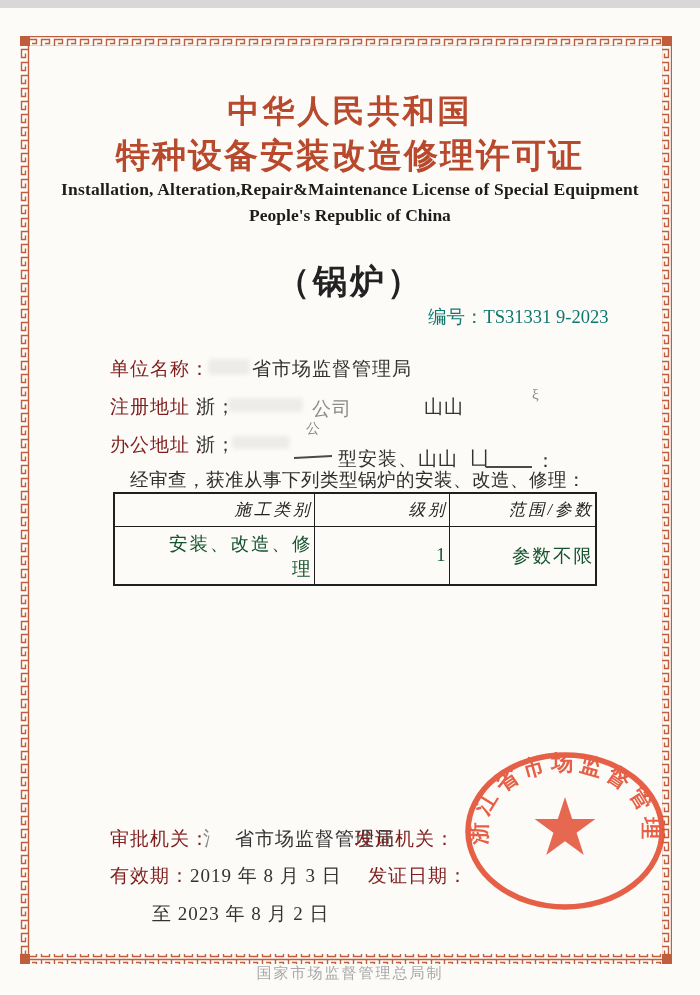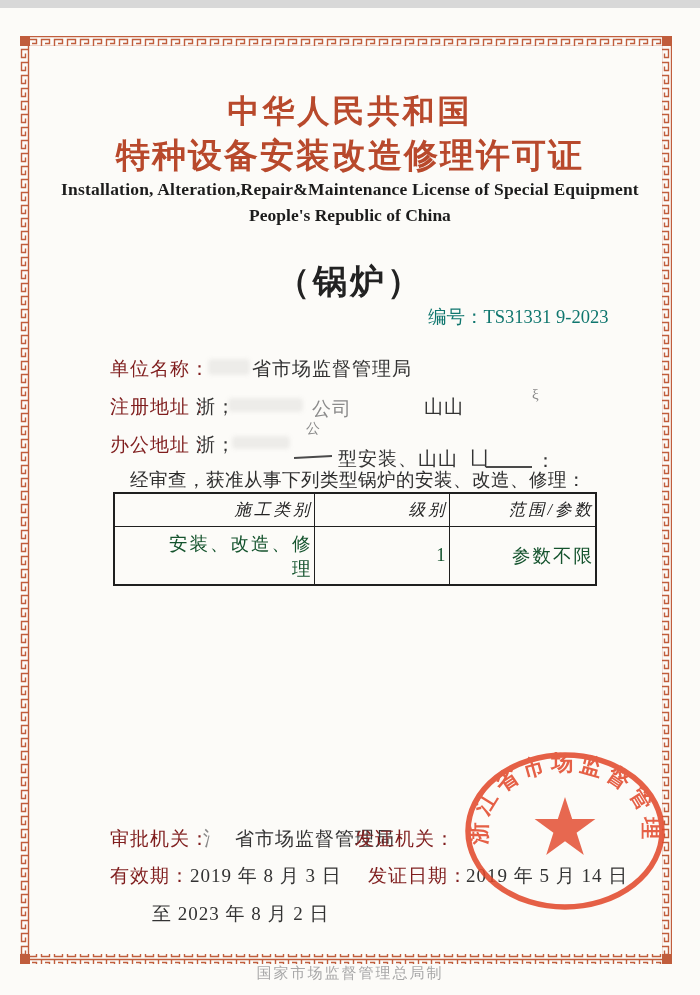--- a/index.html
+++ b/index.html
@@ -122,21 +122,20 @@
 
   <div class="abs lab" style="left:110px;top:818px">审批机关：</div>
   <div class="abs val faint" style="left:203px;top:818px">氵</div>
   <div class="abs val" style="left:235px;top:818px">省市场监督管理局</div>
   <div class="abs lab" style="left:355px;top:818px">发证机关：</div>
 
   <div class="abs" style="left:110px;top:855px">
     <span class="lab">有效期：</span><span class="val">2019 年 8 月 3 日</span>
   </div>
   <div class="abs lab" style="left:368px;top:855px">发证日期：</div>
-  <div class="abs val" style="left:466px;top:855px">2019 年 5 月 14 日</div>
   <div class="abs val" style="left:152px;top:893px">至 2023 年 8 月 2 日</div>
 
   <svg class="seal-svg" width="222" height="186" xmlns="http://www.w3.org/2000/svg">
     <ellipse cx="110" cy="90" rx="97" ry="76" fill="none" stroke="#e2472a" stroke-width="5.5"></ellipse>
     <path d="M0,-32 L-7.2,-9.9 L-30.4,-9.9 L-11.6,3.8 L-18.8,25.9 L0,12.2 L18.8,25.9 L11.6,3.8 L30.4,-9.9 L7.2,-9.9 Z" transform="translate(110,88)" fill="#e2472a" opacity="0.95"></path>
     <path id="sealArc" d="M38.4,115.8 A79,61 0 1 1 181.6,115.8" fill="none" stroke="none"></path>
     <text font-size="22" font-weight="bold" fill="#e2472a" letter-spacing="5.5" font-family="Liberation Serif, DejaVu Serif, serif">
       <textPath href="#sealArc" startOffset="5%">浙江省市场监督管理局</textPath>
     </text>
   </svg>

